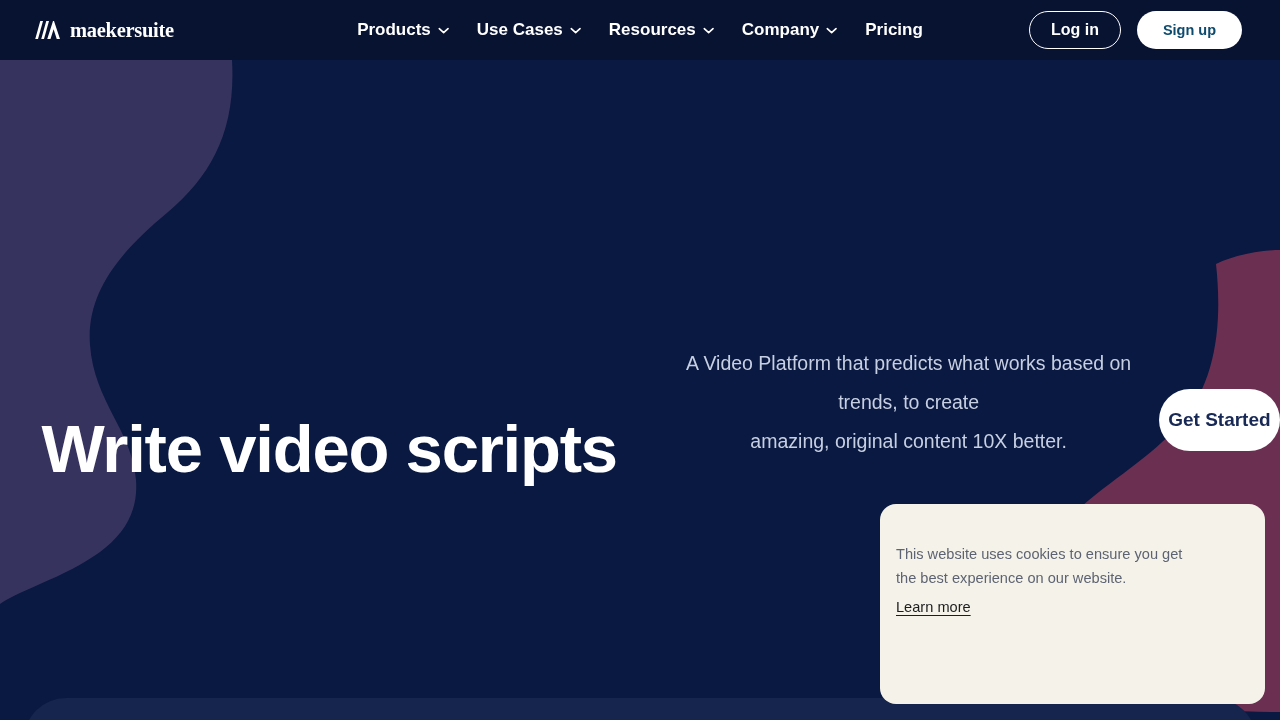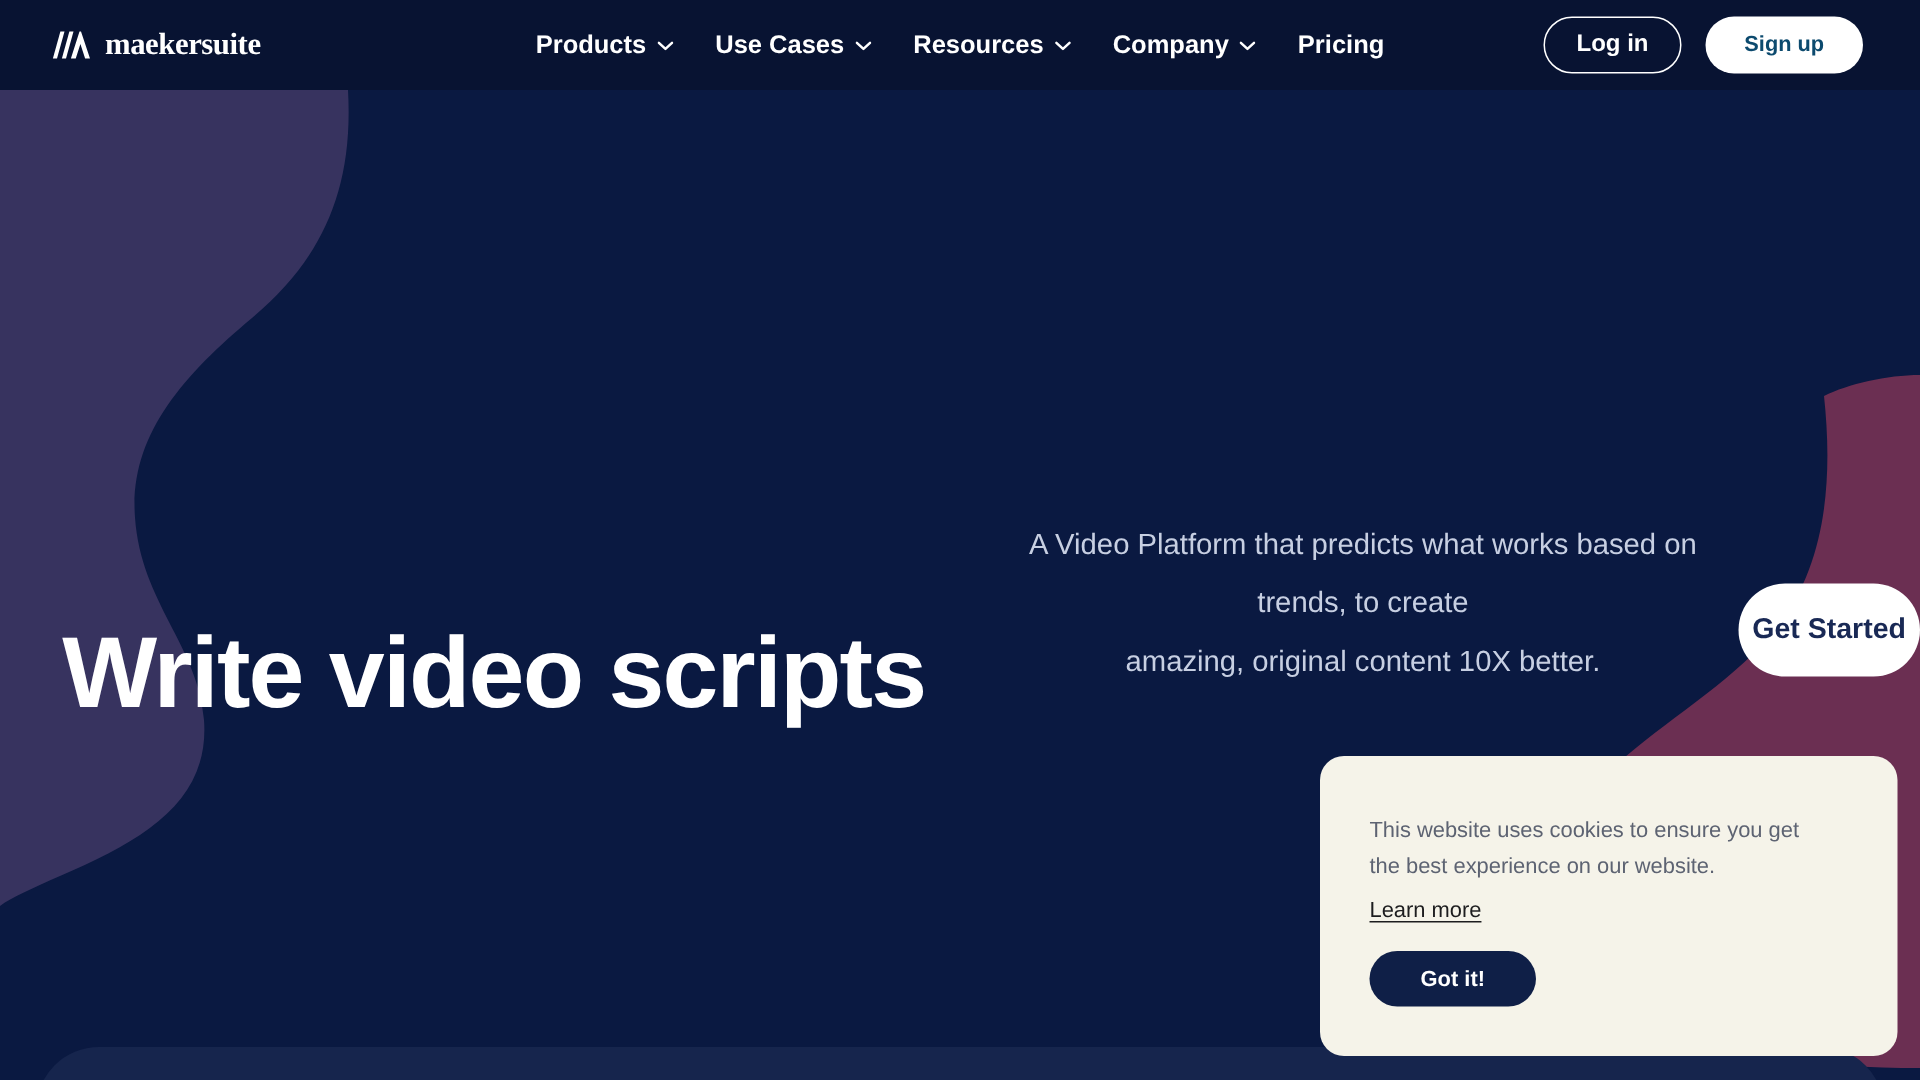--- a/index.html
+++ b/index.html
@@ -87,21 +87,21 @@
     width:184px; height:62px; border-radius:31px;
     background:#ffffff; color:#192955; border:none;
     font-size:19px; font-weight:600; cursor:pointer;
   }
 
   
   .cookie {
     position:absolute; left:880px; top:504px; width:385px; height:200px;
     background:#f5f3e9; border-radius:16px;
     z-index:25;
-    padding:38px 33px 0 33px;
+    padding:38px 33px 0 16px;
   }
   .cookie-text {
     color:#5d6372; font-size:14.6px; line-height:24px; font-weight:400;
     width:300px;
   }
   .cookie-link {
     display:inline-block; margin-top:9px;
     color:#1d1d1f; font-size:14.6px; font-weight:400;
     text-decoration:underline; text-underline-offset:3px; cursor:pointer;
   }
@@ -198,16 +198,15 @@
     <button class="btn-cta">Get Started</button>
 
   </section>
 
   <div class="cookie">
     <div class="cookie-text">
       <span>This website uses cookies to ensure you get</span>
       <span>the best experience on our website.</span>
     </div>
     <a class="cookie-link">Learn more</a>
-    <button class="btn-gotit">Got it!</button>
   </div>
 
 </div>
 
 </body></html>

